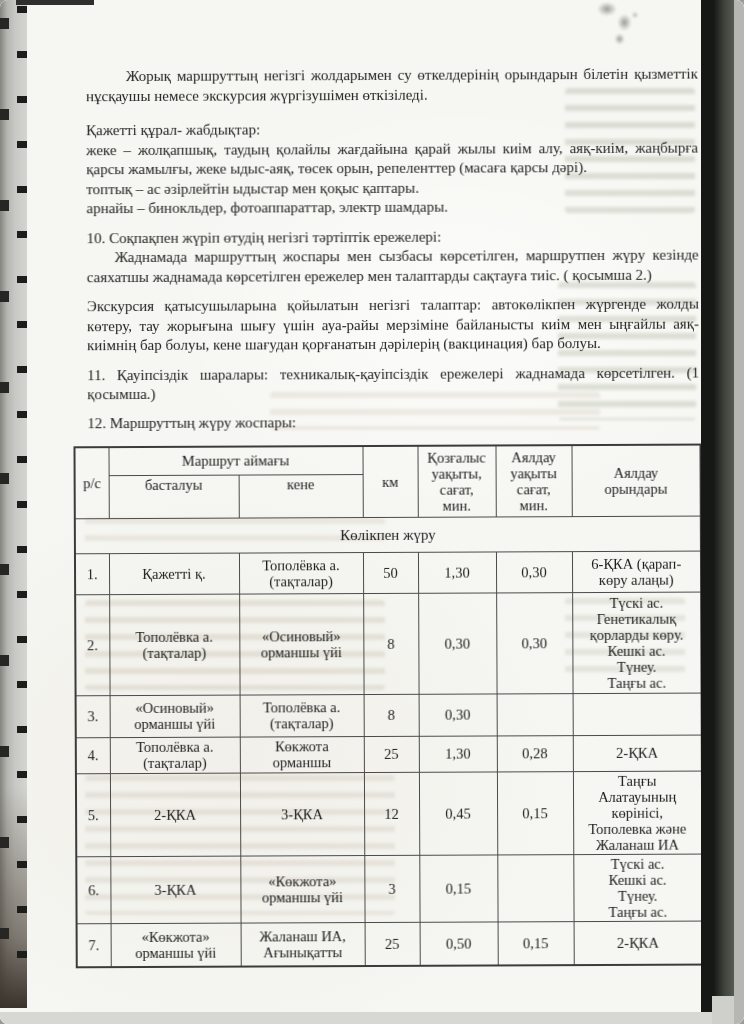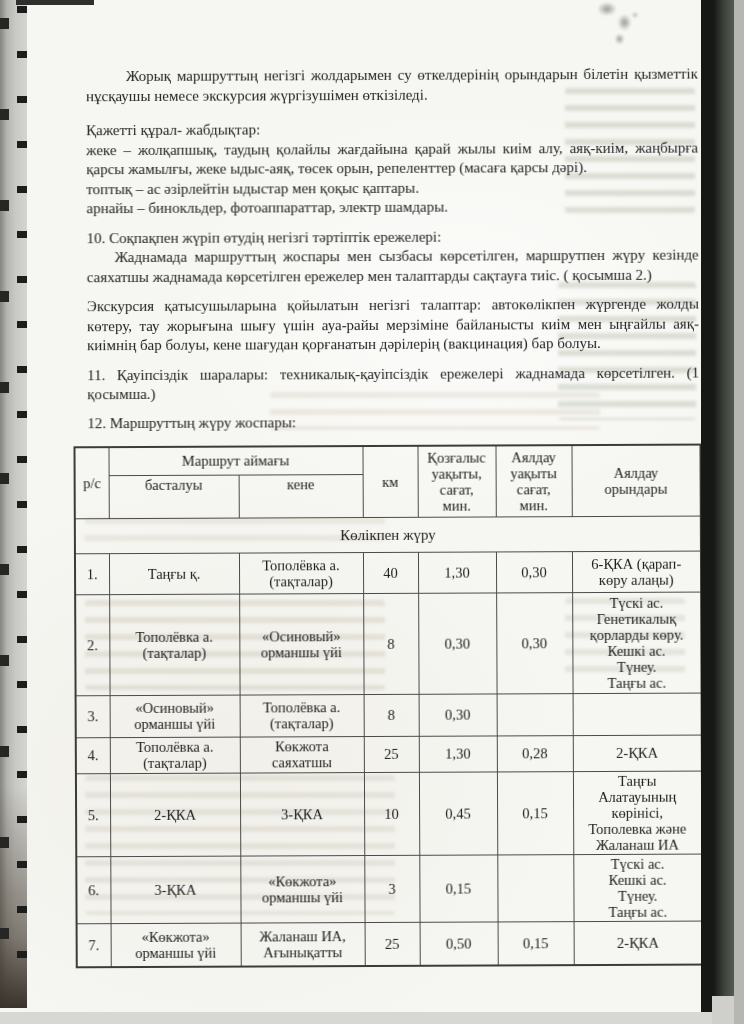--- a/index.html
+++ b/index.html
@@ -1,17 +1,17 @@
 <!DOCTYPE html>
 <html><head>
 <meta charset="utf-8">
 <style>
   html,body{margin:0;padding:0;background:#9a9a97;}
   .scan{position:relative;width:744px;height:1024px;overflow:hidden;
-        background:#f7f7f4;font-family:"Liberation Serif",serif;}
+        background:#f7f7f4;font-family:"Liberation Serif",serif;border-radius:8px;}
   
   .paper{position:absolute;inset:0;
     background:
       radial-gradient(420px 300px at 62% 30%, rgba(255,255,255,.65), rgba(255,255,255,0) 70%),
       radial-gradient(500px 420px at 30% 75%, rgba(235,233,226,.5), rgba(235,233,226,0) 70%),
       #f6f6f2;}
   
   .binding{position:absolute;left:0;top:0;width:27px;height:1008px;
     background:
       linear-gradient(to bottom, rgba(0,0,0,0) 78%, rgba(62,52,40,.55) 93%, #3a332c 100%),
@@ -122,24 +122,24 @@
       </tr>
       <tr class="hr2">
         <th>басталуы</th>
         <th>кене</th>
       </tr>
       <tr class="sec">
         <td colspan="7">Көлікпен жүру</td>
       </tr>
       <tr class="r1">
         <td>1.</td>
-        <td>Таңғы қ.</td>
-        <td>Тополёвка а.
-(тақталар)</td>
-        <td>40</td>
+        <td>Қажетті қ.</td>
+        <td>Тополёвка а.
+(тақталар)</td>
+        <td>50</td>
         <td>1,30</td>
         <td>0,30</td>
         <td>6-ҚКА (қарап-
 көру алаңы)</td>
       </tr>
       <tr class="r2">
         <td>2.</td>
         <td>Тополёвка а.
 (тақталар)</td>
         <td>«Осиновый»
@@ -163,31 +163,31 @@
         <td>8</td>
         <td>0,30</td>
         <td></td>
         <td></td>
       </tr>
       <tr class="r4">
         <td>4.</td>
         <td>Тополёвка а.
 (тақталар)</td>
         <td>Көкжота
-саяхатшы</td>
+орманшы</td>
         <td>25</td>
         <td>1,30</td>
         <td>0,28</td>
         <td>2-ҚКА</td>
       </tr>
       <tr class="r5">
         <td>5.</td>
         <td>2-ҚКА</td>
         <td>3-ҚКА</td>
-        <td>10</td>
+        <td>12</td>
         <td>0,45</td>
         <td>0,15</td>
         <td>Таңғы
 Алатауының
 көрінісі,
 Тополевка және
 Жаланаш ИА</td>
       </tr>
       <tr class="r6">
         <td class="va-t">6.</td>

